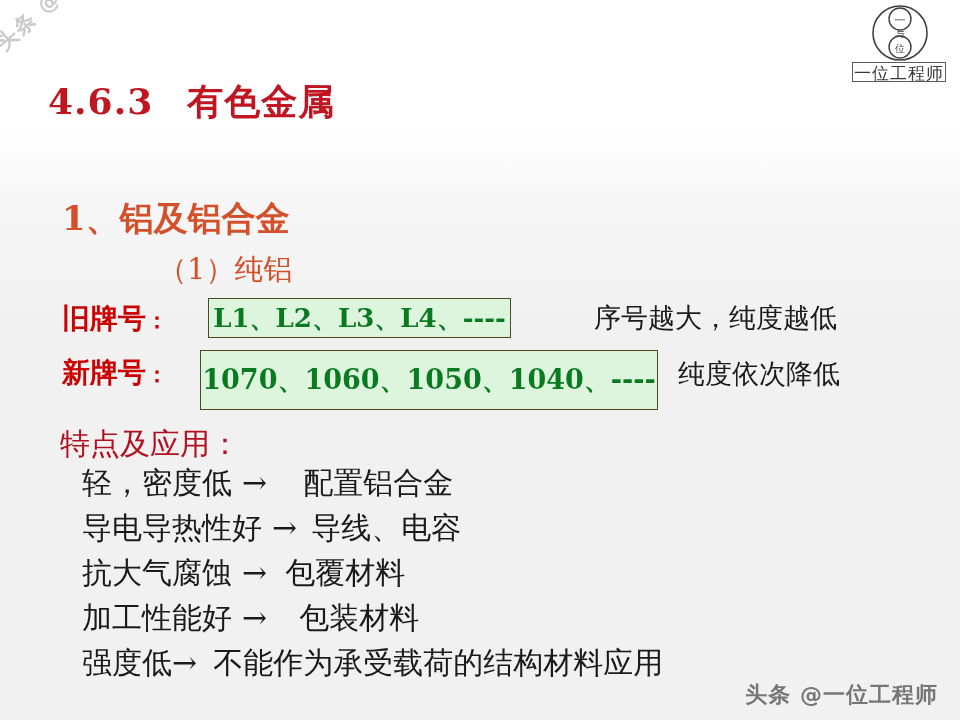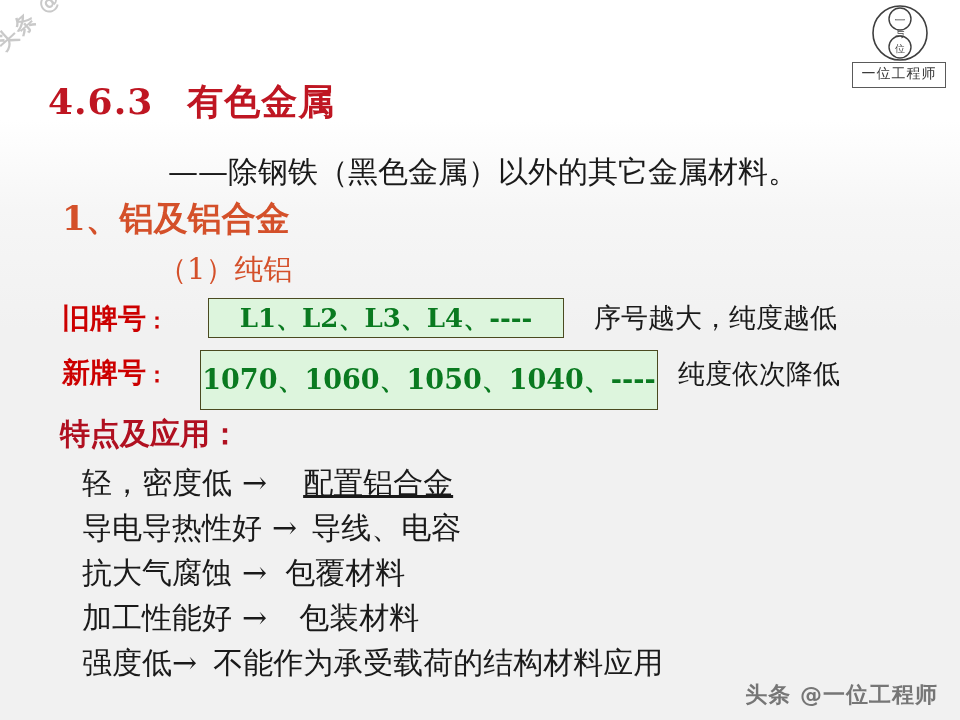--- a/index.html
+++ b/index.html
@@ -57,26 +57,26 @@
     position: relative;
     width: 96px;
     height: 60px;
   }
   .logo-mark svg { display: block; margin: 0 auto; }
   .logo-caption {
     position: absolute;
     left: 0;
     top: 58px;
     width: 94px;
-    height: 26px;
+    height: 20px;
     line-height: 21px;
     text-align: center;
     border: 1px solid #5a5a5a;
     font-family: "DejaVu Sans", "Liberation Sans", sans-serif;
-    font-size: 14px;
+    font-size: 17px;
     color: #3a3a3a;
     letter-spacing: 1px;
     background: transparent;
     box-sizing: border-box;
   }
 
   
   .title {
     position: absolute;
     left: 48px;
@@ -133,21 +133,21 @@
     color: #0a7a20;
     font-weight: bold;
     white-space: nowrap;
     box-sizing: border-box;
     display: flex;
     align-items: center;
     justify-content: center;
   }
   #box-old {
     left: 208px; top: 298px;
-    width: 356px; height: 40px;
+    width: 303px; height: 40px;
     font-size: 26px;
   }
   #box-new {
     left: 200px; top: 350px;
     width: 458px; height: 60px;
     font-size: 27px;
   }
 
   .row-note {
     position: absolute;
@@ -156,23 +156,23 @@
     white-space: nowrap;
     text-align: right;
   }
   #note-old { left: 594px; top: 300px; }
   #note-new { left: 678px; top: 356px; }
 
   
   .h-features {
     position: absolute;
     left: 60px;
-    top: 414px;
+    top: 424px;
     font-size: 30px;
-    font-weight: bold;
+    font-weight: normal;
     color: #b01020;
     white-space: nowrap;
   }
   .feat-list {
     position: absolute;
     left: 82px;
     top: 460px;
     width: 860px;
   }
   .feat-line {
@@ -217,21 +217,20 @@
         <text x="33" y="48" text-anchor="middle" font-family="DejaVu Sans, sans-serif" font-size="10" fill="#3f3f3f">位</text>
       </svg>
     </div>
     <div class="logo-caption">一位工程师</div>
   </div>
 
   <div class="title">
     <span class="num">4.6.3</span><span>有色金属</span>
   </div>
 
-  <div class="subtitle">——除钢铁（黑色金属）以外的其它金属材料。</div>
 
   <div class="h-section">1、铝及铝合金</div>
   <div class="h-sub">（1）纯铝</div>
 
   <div class="row-label" style="left:62px; top:300px;">
     <span>旧牌号</span><span class="colon">：</span>
   </div>
   <div class="grade-box" id="box-old">L1、L2、L3、L4、----</div>
   <div class="row-note" id="note-old">序号越大，纯度越低</div>
 
@@ -239,21 +238,21 @@
     <span>新牌号</span><span class="colon">：</span>
   </div>
   <div class="grade-box" id="box-new">1070、1060、1050、1040、----</div>
   <div class="row-note" id="note-new">纯度依次降低</div>
 
   <div class="h-features">特点及应用：</div>
 
   <div class="feat-list">
 
     <div class="feat-line">
-      <span class="cause">轻，密度低</span><span class="arrow">→</span><span class="effect" style="margin-left:26px;text-decoration:underline;">配置铝合金</span>
+      <span class="cause">轻，密度低</span><span class="arrow">→</span><span class="effect" style="margin-left:26px;">配置铝合金</span>
     </div>
 
     <div class="feat-line">
       <span class="cause">导电导热性好</span><span class="arrow">→</span><span class="effect" style="margin-left:4px;">导线、电容</span>
     </div>
 
     <div class="feat-line">
       <span class="cause">抗大气腐蚀</span><span class="arrow">→</span><span class="effect" style="margin-left:8px;font-family:Liberation Serif, serif;">包覆材料</span>
     </div>
 

